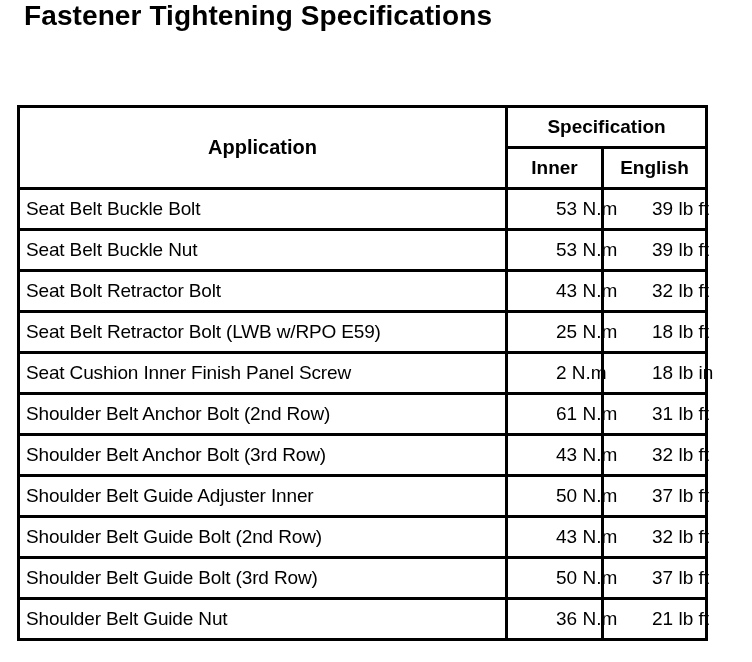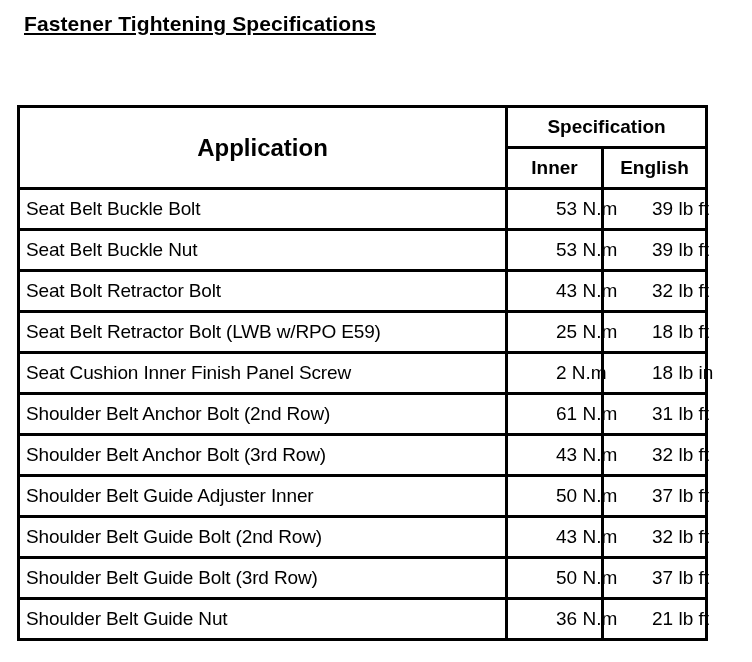--- a/index.html
+++ b/index.html
@@ -10,26 +10,25 @@
   body {
     width: 752px;
     height: 662px;
     font-family: "Liberation Sans", sans-serif;
     color: #000000;
     overflow: hidden;
   }
   #page-title {
     position: absolute;
     left: 24px;
-    top: 12px;
-    font-size: 21px;
+    top: 0;
+    font-size: 28px;
     font-weight: bold;
     letter-spacing: 0.1px;
     white-space: nowrap;
-    text-decoration: underline;
   }
   #spec-table {
     position: absolute;
     left: 17px;
     top: 105px;
     width: 688px;
     border-collapse: collapse;
     table-layout: fixed;
     background: #ffffff;
   }
@@ -46,21 +45,21 @@
     line-height: 1.05;
     vertical-align: middle;
     background: #ffffff;
   }
   #spec-table th {
     font-weight: bold;
     text-align: center;
     white-space: nowrap;
   }
   #spec-table th.app-head {
-    font-size: 24px;
+    font-size: 20px;
   }
   #spec-table td.app-cell {
     text-align: left;
     font-weight: normal;
     white-space: nowrap;
     letter-spacing: -0.15px;
     margin-left: 44px;
   }
   #spec-table td.val-cell {
     text-align: center;

